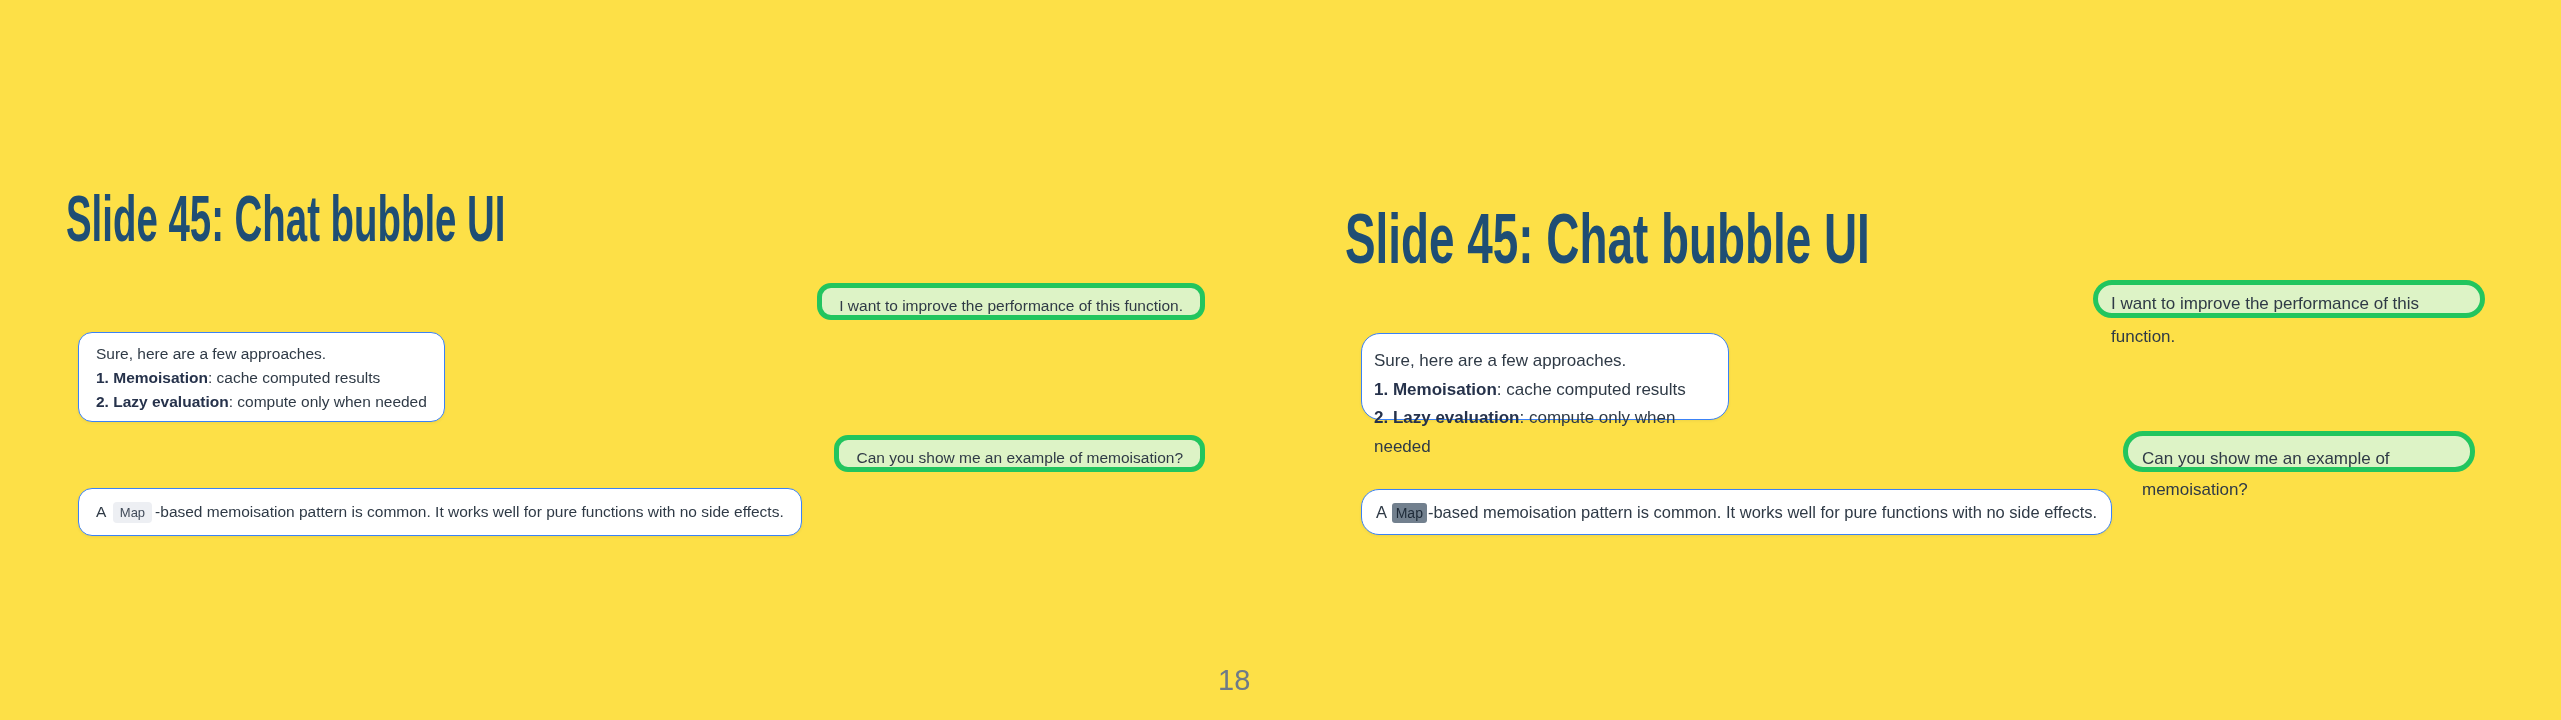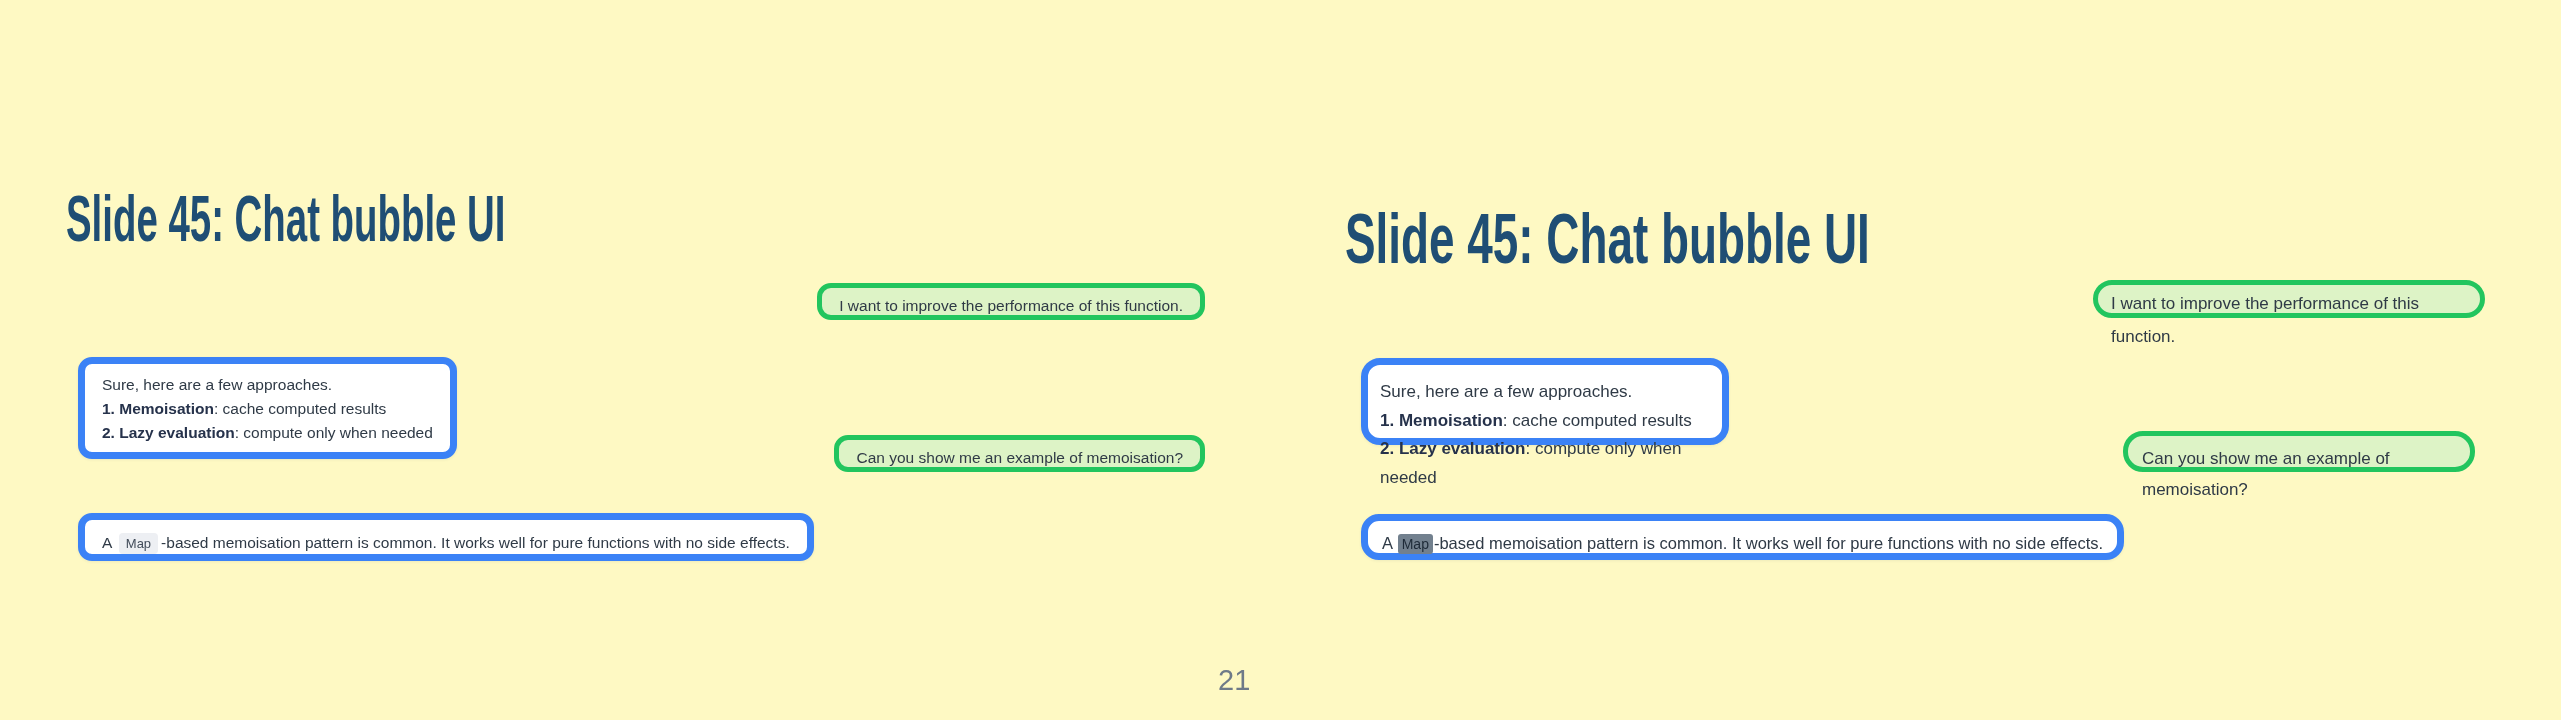--- a/index.html
+++ b/index.html
@@ -1,39 +1,38 @@
 <!DOCTYPE html>
 <html><head>
 <meta charset="utf-8">
 <style>
   html,body { margin:0; padding:0; background:#ffffff; }
   .canvas {
-    position:relative; width:2561px; height:720px; background:#fef9c3;
+    position:relative; width:2561px; height:720px; background:#fde047;
     font-family:"Liberation Sans","DejaVu Sans",sans-serif; overflow:hidden;
     color:#2f3a46;
   }
   .panel { position:absolute; top:0; height:720px; }
   .p-left  { left:0;      width:1280px; }
   .p-right { left:1280px; width:1281px; }
 
   .slide-title {
     position:absolute; margin:0; font-weight:700; white-space:nowrap;
     transform-origin:0 0; color:#1f4e74; letter-spacing:0;
   }
   .p-left  .slide-title { left:66px; top:182px; font-size:64px; transform:scaleX(0.60); }
   .p-right .slide-title { left:65px; top:199px; font-size:70px; transform:scaleX(0.655); }
 
   .bubble { position:absolute; box-sizing:border-box; }
   .user {
     background:#ddf3c6; border:5px solid #22c55e;
   }
   .assistant {
-    background:#ffffff; border:7px solid #3b82f6;
+    background:#ffffff; border:1px solid #3b82f6;
     box-shadow:0 1px 3px rgba(40,60,90,0.07);
-    margin-top:25px;
   }
 
   
   .p-left .bubble { font-size:15.5px; border-radius:14px; }
   .p-left .u1 { right:75px; top:283px; height:37px; line-height:35px; padding:0 17px; white-space:nowrap; }
   .p-left .a1 { left:78px;  top:332px; padding:9px 17px 7px; }
   .p-left .a1 .line { line-height:24px; white-space:nowrap; }
   .p-left .u2 { right:75px; top:435px; height:37px; line-height:35px; padding:0 17px; white-space:nowrap; }
   .p-left .a2 { left:78px;  top:488px; height:48px; line-height:46px; padding:0 17px; white-space:nowrap; }
 
@@ -104,14 +103,14 @@
 
     <div class="bubble user u2">
       <span>Can you show me an example of memoisation?</span>
     </div>
 
     <div class="bubble assistant a2">
       <span>A </span><code class="chip chip-highlight">Map</code><span>-based memoisation pattern is common. It works well for pure functions with no side effects.</span>
     </div>
   </section>
 
-  <div class="footer-num">21</div>
+  <div class="footer-num">18</div>
 </div>
 
 </body></html>

